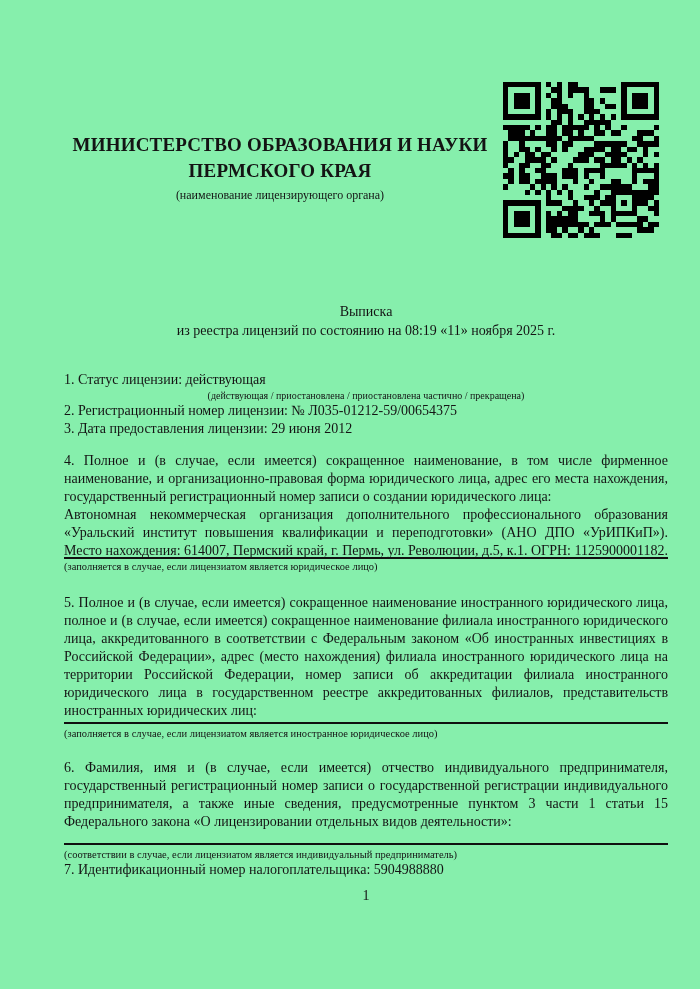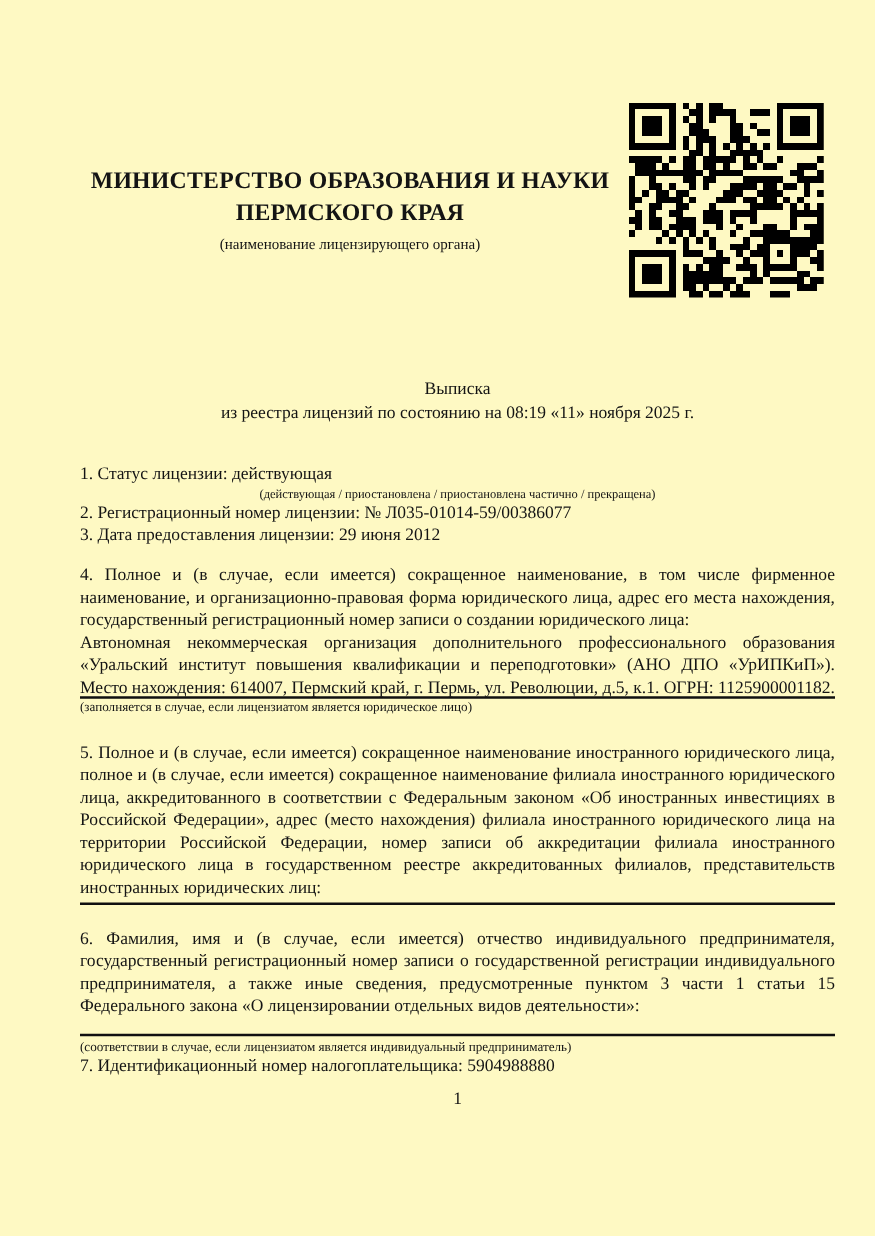--- a/index.html
+++ b/index.html
@@ -1,20 +1,20 @@
 <!DOCTYPE html>
 <html lang="ru"><head>
 <meta charset="utf-8">
 <style>
   html, body { margin: 0; padding: 0; background: #ffffff; }
   .page {
     position: relative;
     width: 700px;
     height: 989px;
-    background: #fef9c3;
+    background: #86efac;
     color: #141414;
     font-family: "Liberation Serif", "DejaVu Serif", serif;
     overflow: hidden;
   }
   .qr {
     position: absolute;
     left: 503px;
     top: 82px;
     width: 156px;
     height: 156px;
@@ -554,35 +554,36 @@
     <div>из реестра лицензий по состоянию на 08:19 «11» ноября 2025 г.</div>
   </div>
 
   <div class="content">
 
     <div class="item1">
       <p>1. Статус лицензии: действующая</p>
       <p class="cap">(действующая / приостановлена / приостановлена частично / прекращена)</p>
     </div>
 
-    <p class="item2">2. Регистрационный номер лицензии: № Л035-01014-59/00386077</p>
+    <p class="item2">2. Регистрационный номер лицензии: № Л035-01212-59/00654375</p>
 
     <p class="item3">3. Дата предоставления лицензии: 29 июня 2012</p>
 
     <div class="item4">
       <p class="just">4. Полное и (в случае, если имеется) сокращенное наименование, в том числе фирменное наименование, и организационно-правовая форма юридического лица, адрес его места нахождения, государственный регистрационный номер записи о создании юридического лица:</p>
       <p class="just">Автономная некоммерческая организация дополнительного профессионального образования «Уральский институт повышения квалификации и переподготовки» (АНО ДПО «УрИПКиП»). Место нахождения: 614007, Пермский край, г. Пермь, ул. Революции, д.5, к.1. ОГРН: 1125900001182.</p>
       <div class="rule"></div>
       <p class="cap-small">(заполняется в случае, если лицензиатом является юридическое лицо)</p>
     </div>
 
     <div class="item5">
       <p class="just">5. Полное и (в случае, если имеется) сокращенное наименование иностранного юридического лица, полное и (в случае, если имеется) сокращенное наименование филиала иностранного юридического лица, аккредитованного в соответствии с Федеральным законом «Об иностранных инвестициях в Российской Федерации», адрес (место нахождения) филиала иностранного юридического лица на территории Российской Федерации, номер записи об аккредитации филиала иностранного юридического лица в государственном реестре аккредитованных филиалов, представительств иностранных юридических лиц:</p>
       <p class="just"></p>
       <div class="rule"></div>
+      <p class="cap-small">(заполняется в случае, если лицензиатом является иностранное юридическое лицо)</p>
     </div>
 
     <div class="item6">
       <p class="just">6. Фамилия, имя и (в случае, если имеется) отчество индивидуального предпринимателя, государственный регистрационный номер записи о государственной регистрации индивидуального предпринимателя, а также иные сведения, предусмотренные пунктом 3 части 1 статьи 15 Федерального закона «О лицензировании отдельных видов деятельности»:</p>
       <p class="just"></p>
       <div class="rule"></div>
       <p class="cap-small">(соответствии в случае, если лицензиатом является индивидуальный предприниматель)</p>
     </div>
 
     <p class="item7">7. Идентификационный номер налогоплательщика: 5904988880</p>

